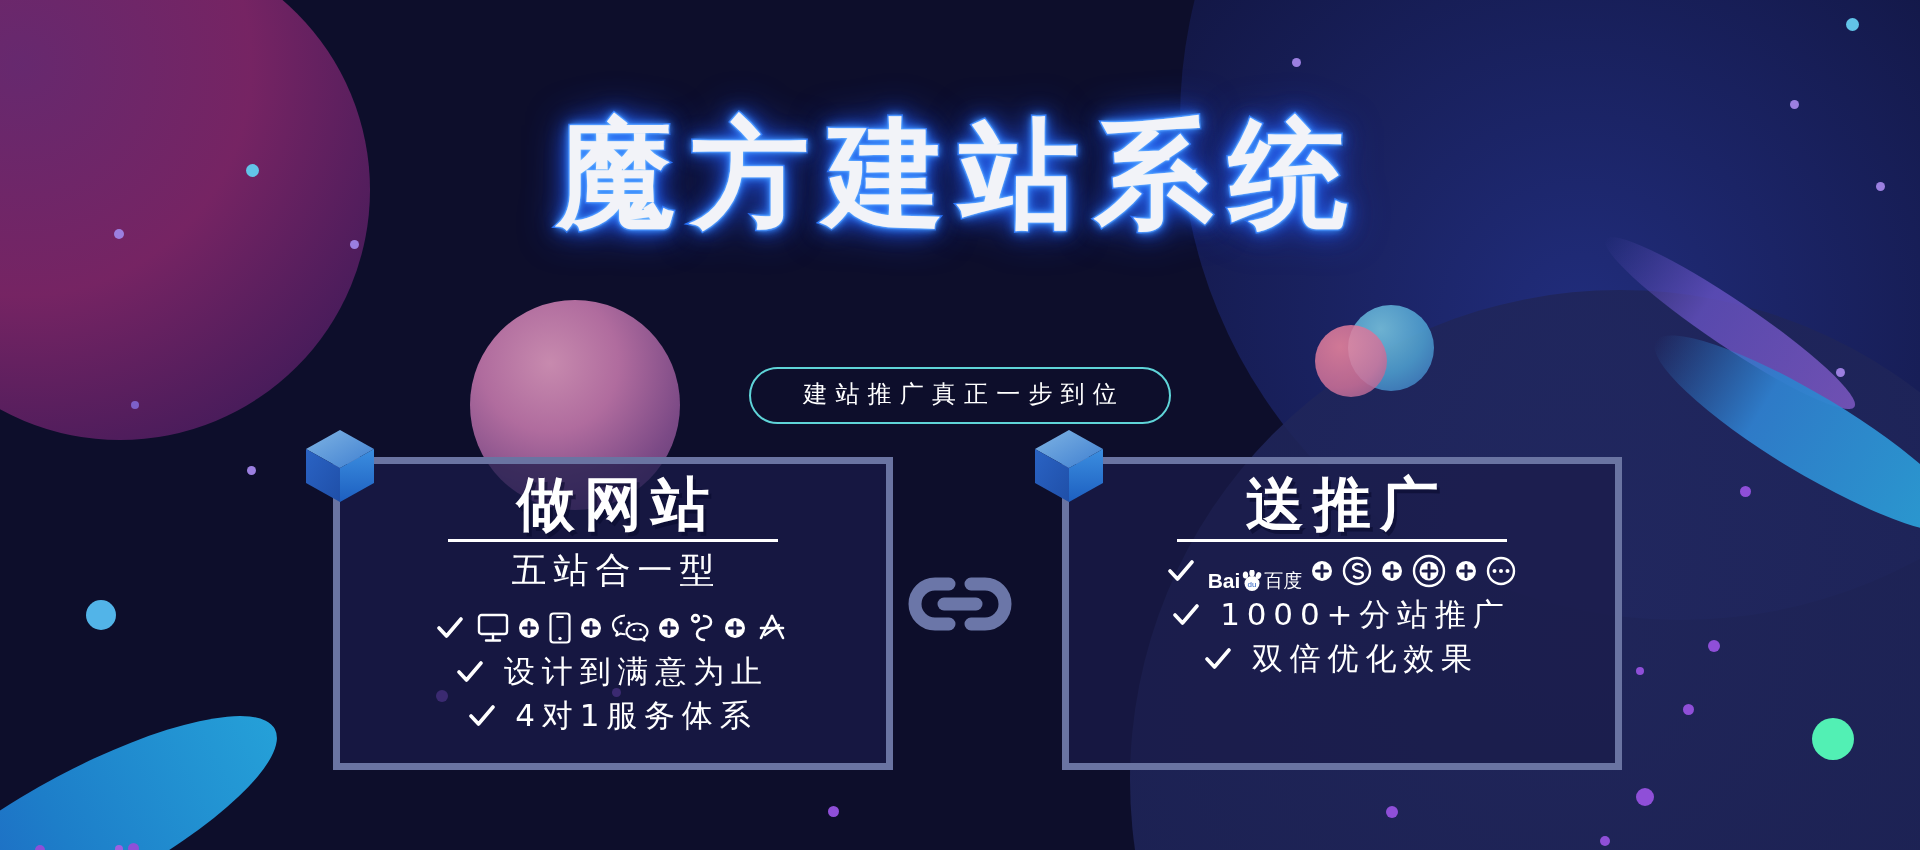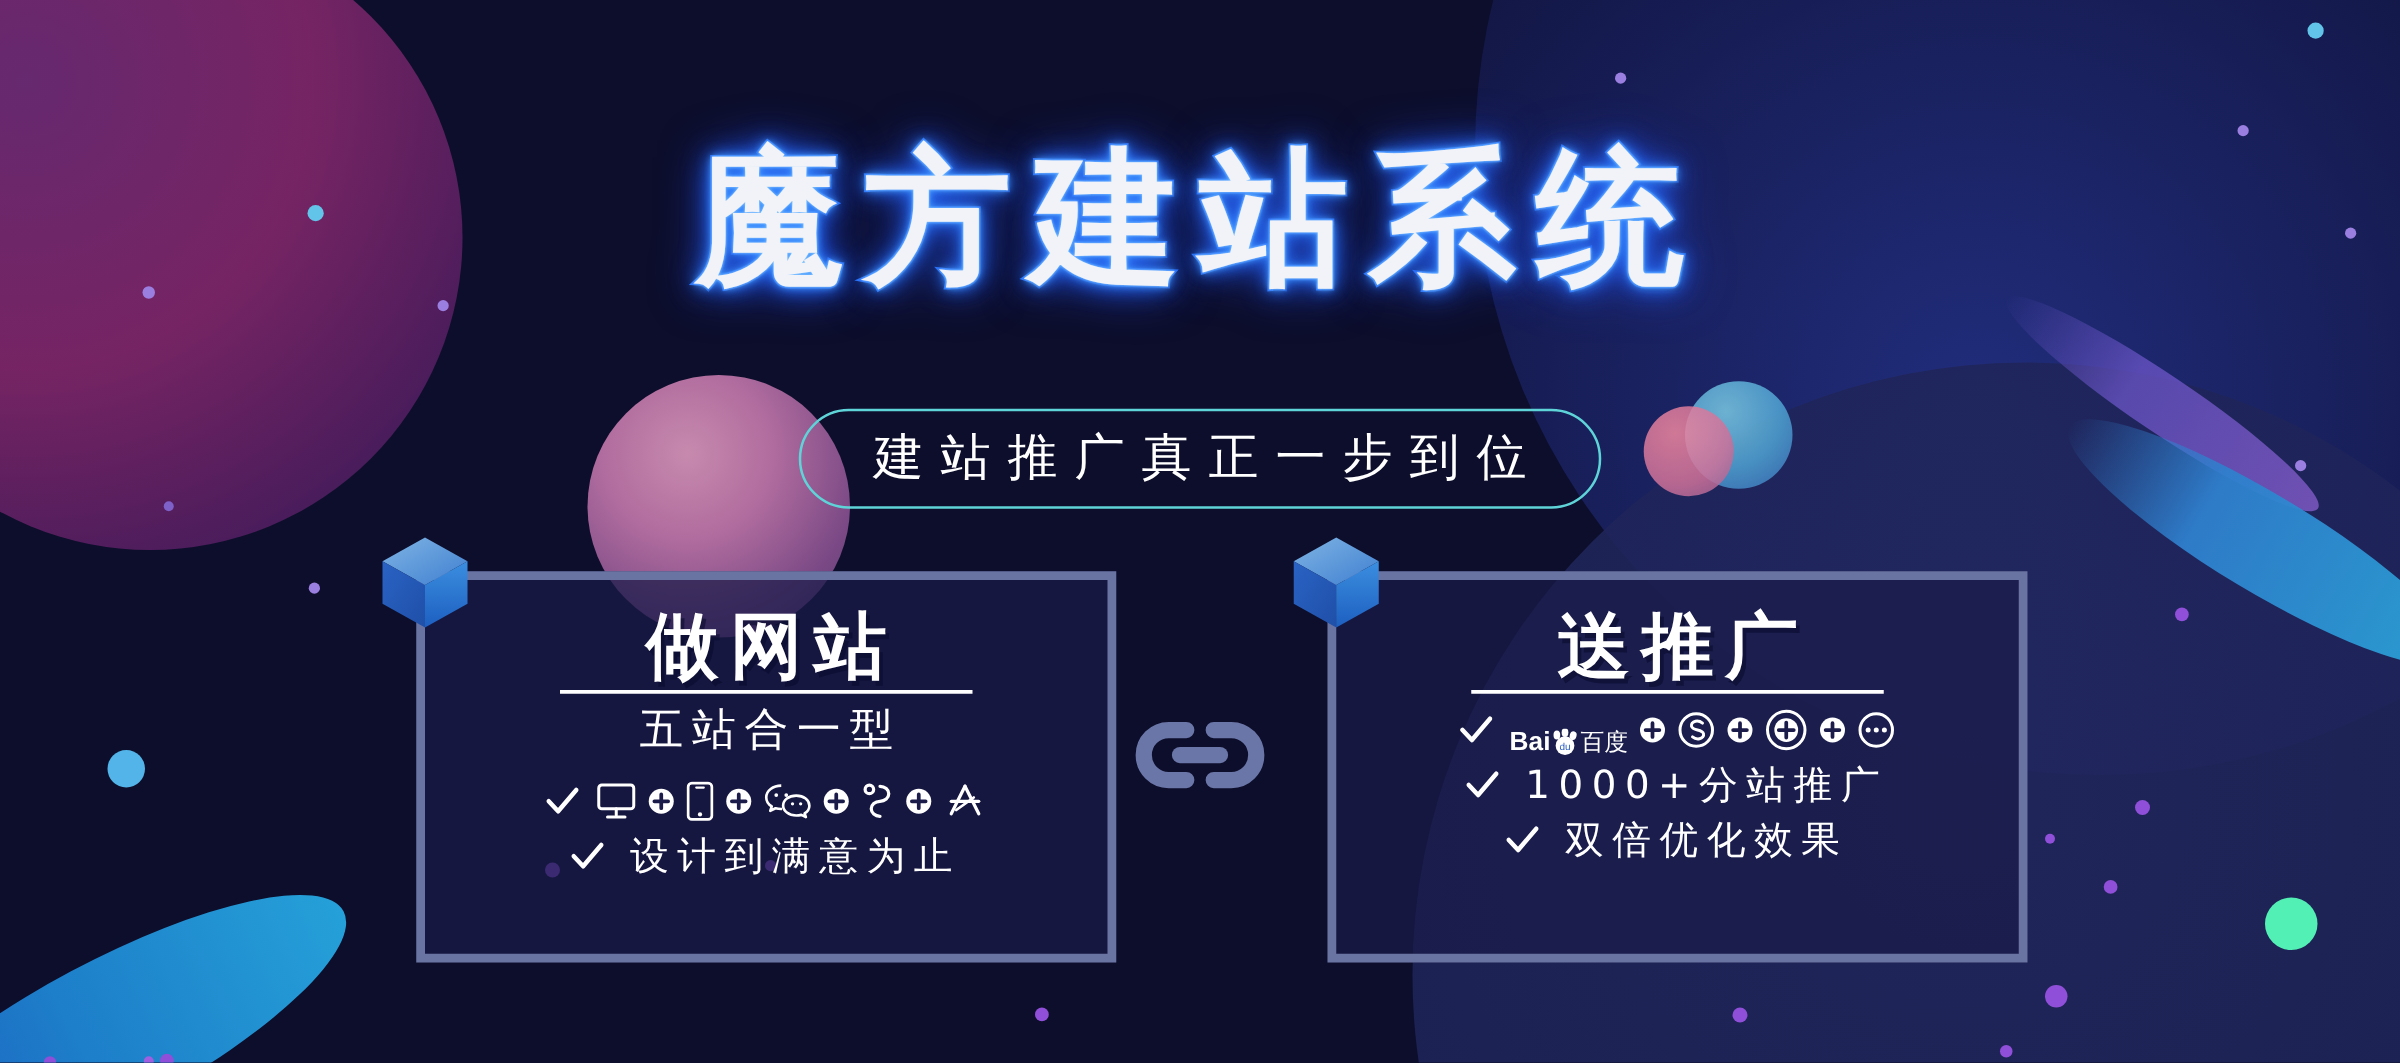--- a/index.html
+++ b/index.html
@@ -104,25 +104,26 @@
 
   .subtitle-wrap{
     position:absolute; left:0; right:0; top:327px;
     display:flex; justify-content:center;
   }
   .subtitle{
     border:2px solid #5fd4d8;
     border-radius:40px;
     padding:9px 44px 12px;
     color:#ffffff;
-    font-size:40px;
+    font-size:24px;
     letter-spacing:.34em;
     text-indent:.34em;
     font-family:Liberation Serif, serif;
     white-space:nowrap;
+    margin-top:40px;
   }
 
   
   .card{
     position:absolute;
     top:457px;
     width:560px; height:313px;
     border:7px solid #6a74a2;
     background:rgba(27,28,74,.72);
   }
@@ -130,21 +131,21 @@
   .card-right{ left:1062px; }
 
   .cube{
     position:absolute; left:-36px; top:-36px;
     width:72px; height:76px;
   }
 
   .card-inner{
     position:absolute; inset:0;
     display:flex; flex-direction:column; align-items:center;
-    padding-top:23px;
+    padding-top:10px;
     color:#fff;
   }
 
   .card-heading{
     font-size:58px; font-weight:bold;
     letter-spacing:.16em; text-indent:.16em;
     font-family:"DejaVu Sans","Liberation Sans",sans-serif;
     color:#ffffff;
     text-shadow:3px 4px 0 rgba(8,10,44,.55);
     line-height:1.05;
@@ -322,20 +323,26 @@
           </div>
         </div>
 
         <div class="feature">
           <svg class="check" viewBox="0 0 26 26">
             <path d="M2 13 L9.5 21 L24 4" fill="none" stroke="#fff" stroke-width="3.6" stroke-linecap="round" stroke-linejoin="round"></path>
           </svg>
           <span class="feature-text">设计到满意为止</span>
         </div>
 
+        <div class="feature">
+          <svg class="check" viewBox="0 0 26 26">
+            <path d="M2 13 L9.5 21 L24 4" fill="none" stroke="#fff" stroke-width="3.6" stroke-linecap="round" stroke-linejoin="round"></path>
+          </svg>
+          <span class="feature-text">4对1服务体系</span>
+        </div>
       </div>
     </div>
 
     <div class="card card-right">
       <div class="cube">
         <svg viewBox="0 0 72 76" width="72" height="76" aria-hidden="true">
           <defs>
             <linearGradient id="cubeTopR" x1="0" y1="0" x2="1" y2="1">
               <stop offset="0" stop-color="#7fb4e4"></stop>
                 <stop offset="1" stop-color="#3f7fd0"></stop>

